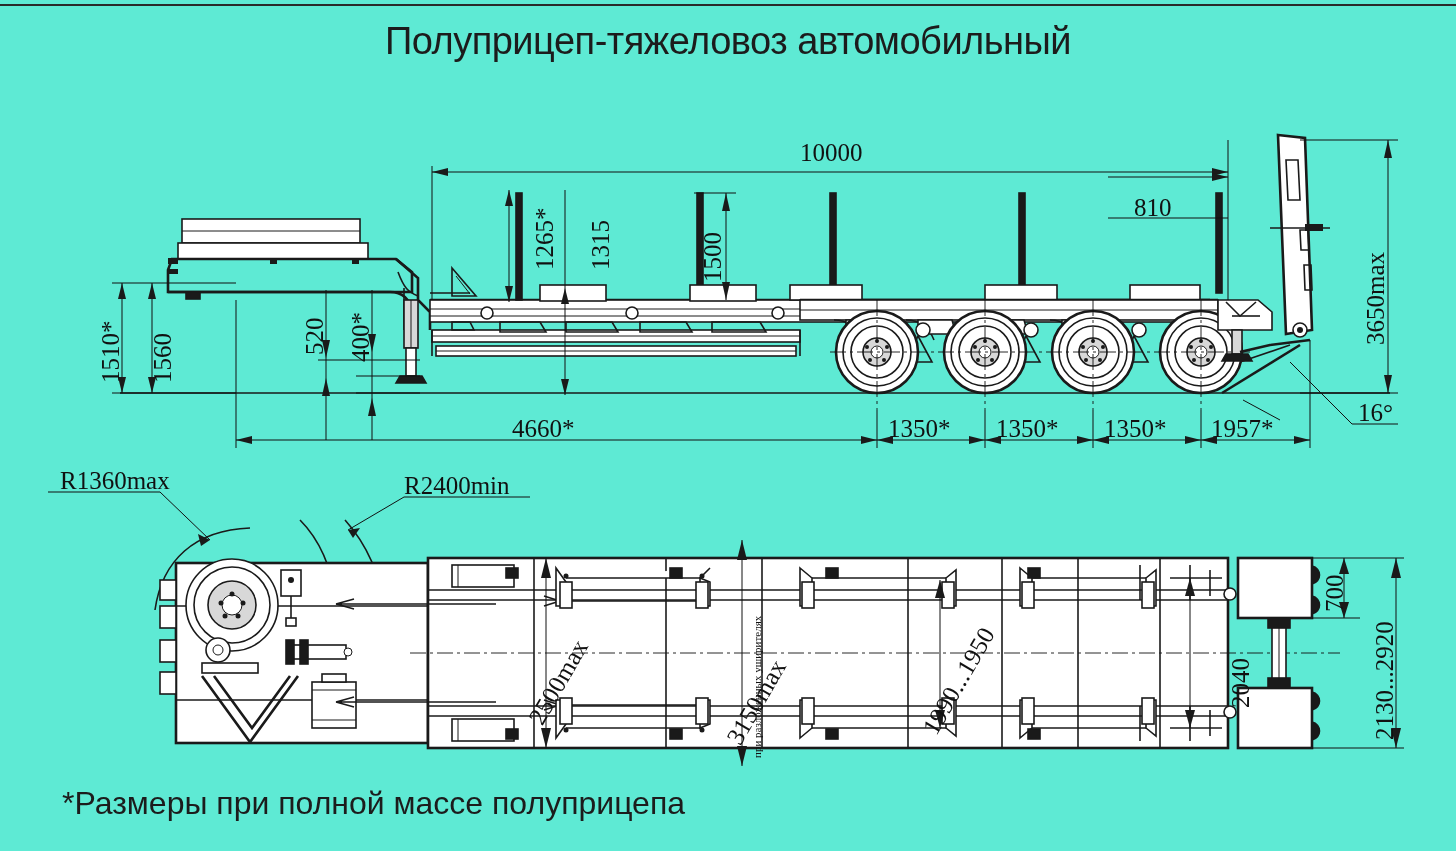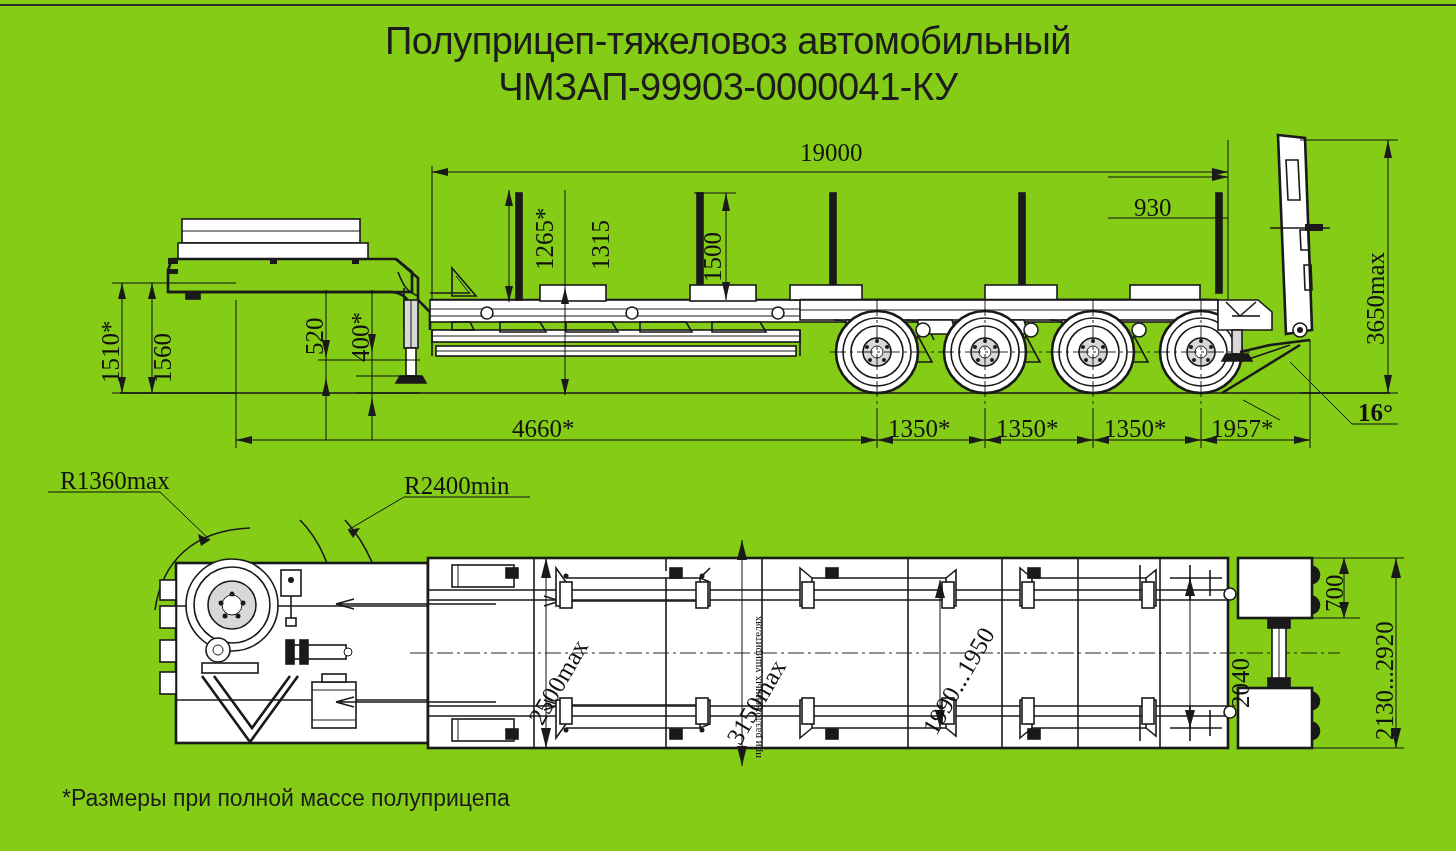--- a/index.html
+++ b/index.html
@@ -1,21 +1,21 @@
 <!DOCTYPE html>
 <html><head>
 <meta charset="utf-8">
 <title>ЧМЗАП-99903</title>
 <style>
   html,body{margin:0;padding:0;background:#ffffff;}
   body{font-family:"Liberation Sans", sans-serif;}
   #root{
     position:relative;
     width:1456px;height:851px;
-    background:#84cc16;
+    background:#5eead4;
     overflow:hidden;
   }
   #topline{position:absolute;left:0;top:4px;width:1456px;height:2px;background:#2a2a2a;}
 
   .title-block{
     position:absolute;left:0;top:18px;width:1456px;
     text-align:center;
     pointer-events:none;
   }
   .title-line{
@@ -24,21 +24,21 @@
     font-weight:500;
     color:#1c1c1c;
     letter-spacing:-0.5px;
     line-height:1.22;
     white-space:nowrap;
   }
 
   .footnote{
     position:absolute;left:62px;top:785px;
     font-family:"Liberation Sans", sans-serif;
-    font-size:23px;color:#1c1c1c;white-space:nowrap;
+    font-size:32px;color:#1c1c1c;white-space:nowrap;
   }
 
   
   .dim{
     position:absolute;
     font-family:"Liberation Serif", serif;
     font-size:25px;
     color:#111;
     white-space:nowrap;
     line-height:1;
@@ -59,21 +59,20 @@
 </style>
 </head>
 <body>
 
 <div id="root">
 
   <div id="topline"></div>
 
   <div class="title-block">
     <div class="title-line">Полуприцеп-тяжеловоз автомобильный</div>
-    <div class="title-line">ЧМЗАП-99903-0000041-КУ</div>
   </div>
 
   <svg width="1456" height="851">
 
     <g>
 
       <line class="ln med" x1="120" y1="393" x2="1390" y2="393"></line>
 
       <rect class="ln med fillw" x="182" y="219" width="178" height="24"></rect>
       <line class="ln thin" x1="182" y1="231" x2="360" y2="231"></line>
@@ -508,43 +507,43 @@
       <line class="dim-ln" x1="1312" y1="558" x2="1404" y2="558"></line>
       <line class="dim-ln" x1="1312" y1="618" x2="1360" y2="618"></line>
 
       <line class="dim-ln" x1="1396" y1="558" x2="1396" y2="748"></line>
       <path class="fillk" d="M1396,558 l-5,20 l10,0 z"></path>
       <path class="fillk" d="M1396,748 l-5,-20 l10,0 z"></path>
       <line class="dim-ln" x1="1312" y1="748" x2="1404" y2="748"></line>
     </g>
   </svg>
 
-  <div class="dim" style="left:800px;top:140px;">19000</div>
+  <div class="dim" style="left:800px;top:140px;">10000</div>
 
   <div class="dim v" style="left:98px;top:383px;transform:rotate(-90deg);">1510*</div>
   <div class="dim v" style="left:150px;top:383px;transform:rotate(-90deg);">1560</div>
 
   <div class="dim v" style="left:302px;top:355px;transform:rotate(-90deg);">520</div>
   <div class="dim v" style="left:348px;top:362px;transform:rotate(-90deg);">400*</div>
 
   <div class="dim v" style="left:532px;top:270px;transform:rotate(-90deg);">1265*</div>
   <div class="dim v" style="left:588px;top:270px;transform:rotate(-90deg);">1315</div>
 
   <div class="dim v" style="left:700px;top:282px;transform:rotate(-90deg);">1500</div>
 
-  <div class="dim" style="left:1134px;top:195px;">930</div>
+  <div class="dim" style="left:1134px;top:195px;">810</div>
 
   <div class="dim v" style="left:1363px;top:345px;transform:rotate(-90deg);">3650max</div>
 
   <div class="dim" style="left:512px;top:416px;">4660*</div>
   <div class="dim" style="left:888px;top:416px;">1350*</div>
   <div class="dim" style="left:996px;top:416px;">1350*</div>
   <div class="dim" style="left:1104px;top:416px;">1350*</div>
   <div class="dim" style="left:1211px;top:416px;">1957*</div>
-  <div class="dim" style="left:1358px;top:400px;font-weight:bold;">16°</div>
+  <div class="dim" style="left:1358px;top:400px;">16°</div>
 
   <div class="dim" style="left:60px;top:468px;">R1360max</div>
   <div class="dim" style="left:404px;top:473px;text-align:center;">R2400min</div>
 
   <div class="dim v" style="left:524px;top:716px;transform:rotate(-60deg);">2500max</div>
   <div class="dim v" style="left:722px;top:736px;transform:rotate(-60deg);">3150max</div>
   <div class="dim v tiny" style="left:752px;top:758px;transform:rotate(-90deg);">при разложенных уширителях</div>
 
   <div class="dim v" style="left:918px;top:726px;transform:rotate(-60deg);">1990...1950</div>
 

